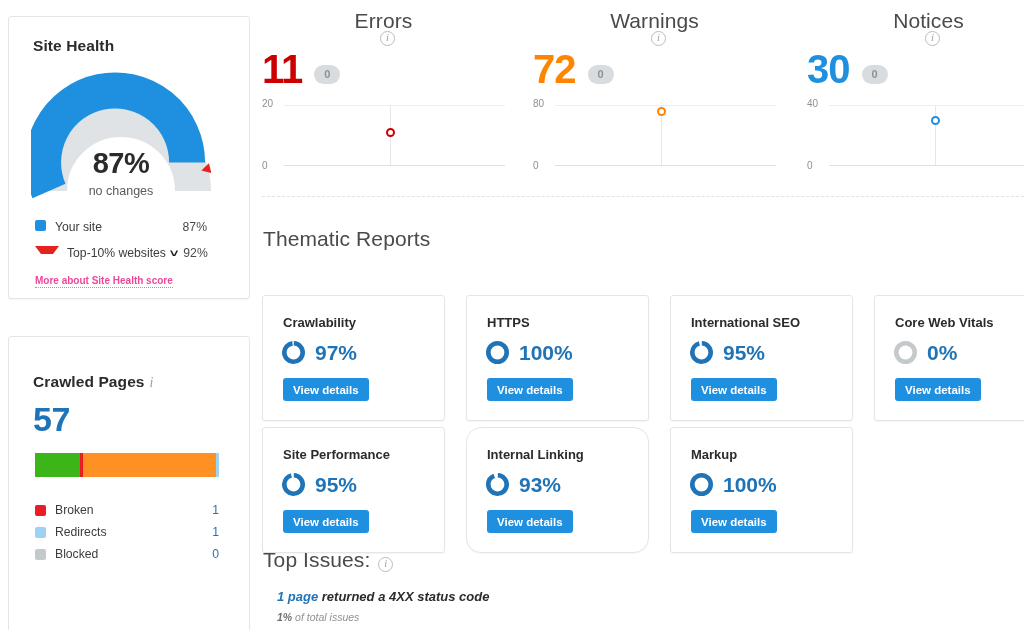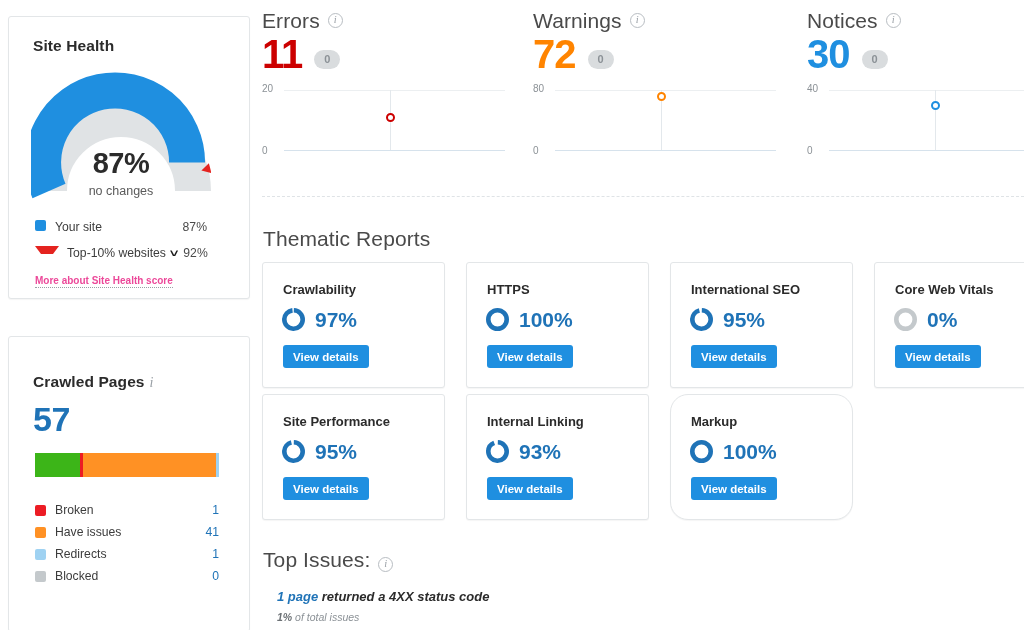--- a/index.html
+++ b/index.html
@@ -87,21 +87,21 @@
   .main{position:absolute;left:262px;top:0;width:762px;height:630px;}
 
   
   .metric-row{position:absolute;left:0;top:10px;width:762px;height:165px;}
   .metric{position:absolute;top:0;width:243px;}
   .m0{left:0;}
   .m1{left:271px;}
   .m2{left:545px;}
   .metric-head{
     display:flex;align-items:center;font-size:21px;color:#4a4a4a;font-weight:400;
-    line-height:1;letter-spacing:.1px;
+    line-height:1;letter-spacing:.1px;flex-direction:column;
   }
   .circ-i{
     width:15px;height:15px;border-radius:50%;border:1px solid #b8bdc2;
     display:inline-flex;align-items:center;justify-content:center;margin-left:8px;
     font-family:"Liberation Serif", serif;font-style:italic;font-size:10.5px;
     color:#9aa0a6;line-height:1;box-sizing:border-box;
   }
   .metric-num-row{display:flex;align-items:center;margin-top:3px;}
   .metric-num{font-size:40px;font-weight:700;line-height:1;letter-spacing:-1px;}
   .metric-badge{
@@ -140,20 +140,21 @@
     letter-spacing:.1px;
   }
   #thematic-title{left:1px;top:228px;}
 
   .cards{position:absolute;left:0;top:262px;width:790px;}
   .tcard{
     position:absolute;width:183px;height:126px;
     background:#fff;border:1px solid #e3e6e8;border-radius:3px;
     box-shadow:0 1px 1px rgba(0,0,0,.04);
     box-sizing:border-box;
+    margin-top:33px;
   }
   .tcard .tname{
     position:absolute;left:20px;top:19px;
     font-size:13px;font-weight:700;color:#2b2b2b;white-space:nowrap;
   }
   .tstat{position:absolute;left:18px;top:44px;display:flex;align-items:center;}
   .tpct{font-size:21px;font-weight:700;color:#1f73b7;margin-left:9px;line-height:1;}
   .vbtn{
     position:absolute;left:20px;top:82px;
     background:#1f8fe0;color:#fff;border:0;border-radius:3px;
@@ -222,25 +223,20 @@
           <div class="stack-seg" style="width: 71.9298%; background: rgb(255, 145, 36);"></div>
           <div class="stack-seg" style="width: 1.75439%; background: rgb(159, 210, 242);"></div>
         </div>
       <div class="cp-legend" id="cp-legend">
           <div class="cp-row">
             <span class="cp-sw" style="background: rgb(236, 28, 36);"></span>
             <span class="cp-name">Broken</span>
             <span class="cp-val">1</span>
           </div>
           <div class="cp-row">
-            <span class="cp-sw" style="background: rgb(255, 145, 36);"></span>
-            <span class="cp-name">Have issues</span>
-            <span class="cp-val">41</span>
-          </div>
-          <div class="cp-row">
             <span class="cp-sw" style="background: rgb(159, 210, 242);"></span>
             <span class="cp-name">Redirects</span>
             <span class="cp-val">1</span>
           </div>
           <div class="cp-row">
             <span class="cp-sw" style="background: rgb(196, 201, 204);"></span>
             <span class="cp-name">Blocked</span>
             <span class="cp-val">0</span>
           </div>
         </div>
@@ -354,31 +350,31 @@
         <div class="tcard" style="left: 0px; top: 132px;">
           <div class="tname">Site Performance</div>
           <div class="tstat">
             <svg width="25" height="25" viewBox="0 0 25 25">
               <circle cx="12.5" cy="12.5" r="9.2" fill="none" stroke="#1f73b7" stroke-width="4.6" stroke-dasharray="54.92 2.90" transform="rotate(-88 12.5 12.5)"></circle>
             </svg>
             <span class="tpct" style="color: rgb(31, 115, 183);">95%</span>
           </div>
           <button class="vbtn">View details</button>
         </div>
-        <div class="tcard" style="left: 204px; top: 132px;">
+        <div class="tcard" style="left: 204px; top: 132px; border-radius: 15px;">
           <div class="tname">Internal Linking</div>
           <div class="tstat">
             <svg width="25" height="25" viewBox="0 0 25 25">
               <circle cx="12.5" cy="12.5" r="9.2" fill="none" stroke="#1f73b7" stroke-width="4.6" stroke-dasharray="53.76 4.06" transform="rotate(-88 12.5 12.5)"></circle>
             </svg>
             <span class="tpct" style="color: rgb(31, 115, 183);">93%</span>
           </div>
           <button class="vbtn">View details</button>
         </div>
-        <div class="tcard" style="left: 408px; top: 132px; border-radius: 18px;">
+        <div class="tcard" style="left: 408px; top: 132px;">
           <div class="tname">Markup</div>
           <div class="tstat">
             <svg width="25" height="25" viewBox="0 0 25 25">
               <circle cx="12.5" cy="12.5" r="9.2" fill="none" stroke="#1f73b7" stroke-width="4.6"></circle>
             </svg>
             <span class="tpct" style="color: rgb(31, 115, 183);">100%</span>
           </div>
           <button class="vbtn">View details</button>
         </div>
       </div>

